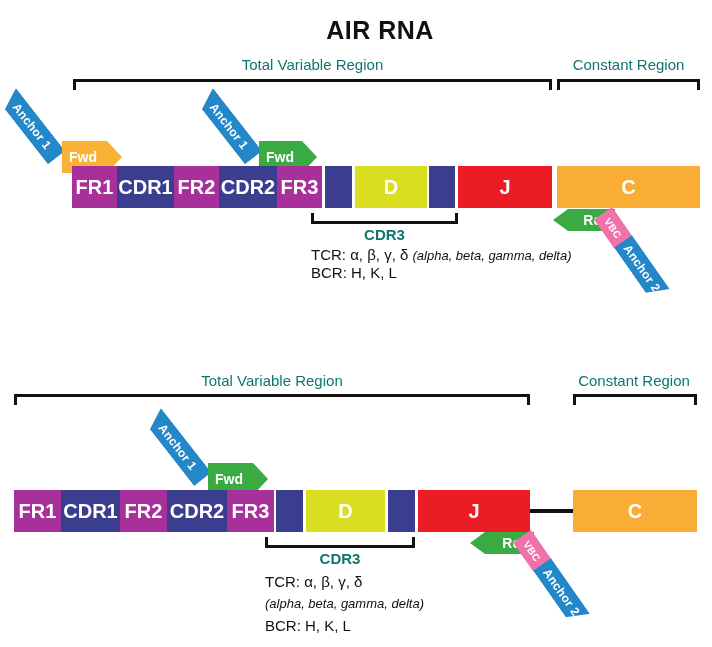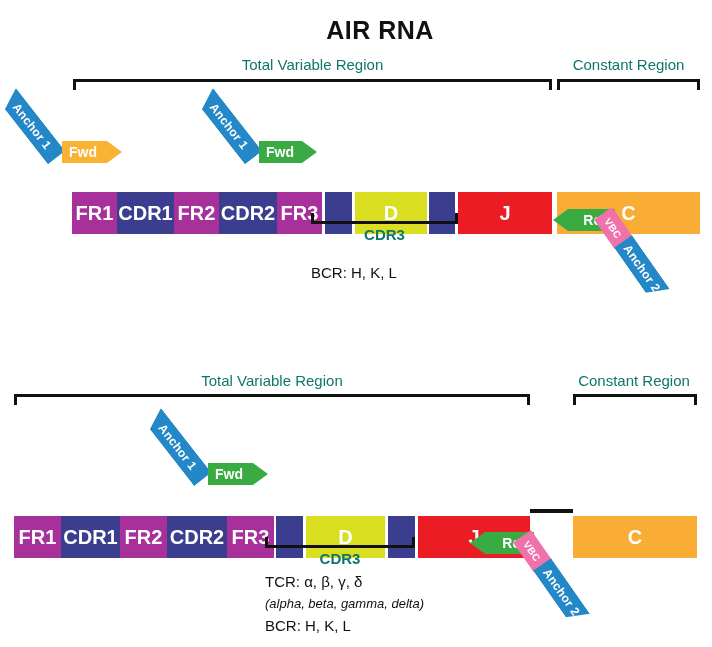--- a/index.html
+++ b/index.html
@@ -25,36 +25,36 @@
   .bracket .leg.r{right:0;}
 
   .bracket-label{position:absolute;text-align:center;font-size:15px;
                  font-weight:normal;color:#0f766e;white-space:nowrap;}
   .bracket-label.bold{font-weight:bold;font-size:15px;}
 
   
   .segrow{position:absolute;height:42px;}
   .seg{position:absolute;top:0;height:42px;display:flex;align-items:center;
        justify-content:center;color:#ffffff;font-weight:bold;font-size:20px;
-       line-height:1;margin-top:26px;}
+       line-height:1;}
   .linker{position:absolute;height:4px;background:#111;}
 
   
   .anchor{position:absolute;height:22px;background:#2387c8;
           color:#fff;font-weight:bold;font-size:12px;
           display:flex;align-items:center;justify-content:center;
           transform-origin:0 0;letter-spacing:.3px;white-space:nowrap;}
   .anchor.tip-bl{clip-path:polygon(0 0,100% 0,100% 100%,10px 100%);}
   .anchor.tip-br{clip-path:polygon(0 0,100% 0,calc(100% - 11px) 100%,0 100%);}
 
   .vbc{position:absolute;height:22px;background:#ef72ab;color:#fff;
        font-weight:bold;font-size:10px;display:flex;align-items:center;
        justify-content:center;transform-origin:0 0;letter-spacing:.3px;}
 
-  .fwd{position:absolute;height:22px;color:#fff;font-weight:bold;font-size:14px;
+  .fwd{position:absolute;height:32px;color:#fff;font-weight:bold;font-size:14px;
        display:flex;align-items:center;padding-left:7px;box-sizing:border-box;
        clip-path:polygon(0 0,calc(100% - 15px) 0,100% 50%,calc(100% - 15px) 100%,0 100%);}
   .rev{position:absolute;height:22px;color:#fff;font-weight:bold;font-size:14px;
        display:flex;align-items:center;justify-content:flex-end;padding-right:6px;
        box-sizing:border-box;
        clip-path:polygon(15px 0,100% 0,100% 100%,15px 100%,0 50%);}
 
   
   .caption{position:absolute;font-size:15px;color:#111;white-space:nowrap;}
   .caption .ital{font-style:italic;font-size:13px;}
@@ -128,20 +128,24 @@
       </div>
   </div>
 
   <div class="bracket up" style="left:311px;width:147px;top:210px;height:14px;">
     <div class="bar"></div>
     <div class="leg l"></div>
     <div class="leg r"></div>
   </div>
   <div class="bracket-label bold" style="left:311px;width:147px;top:226px;">CDR3</div>
 
+  <div class="caption" style="left:311px;top:246px;">
+    <span>TCR: α, β, γ, δ</span>
+    <span class="ital">(alpha, beta, gamma, delta)</span>
+  </div>
   <div class="caption" style="left:311px;top:264px;">BCR: H, K, L</div>
 
   <div class="rev" style="left:553px;top:209px;width:62px;background:#3aaa43;">
     <span>Rev</span>
   </div>
   <div class="vbc" style="left:612px;top:207px;width:36px;transform:rotate(55deg);background:#ef72ab;">
     <span>VBC</span>
   </div>
   <div class="anchor tip-br" style="left:632px;top:235px;width:66px;transform:rotate(55deg);">
     <span>Anchor 2</span>

